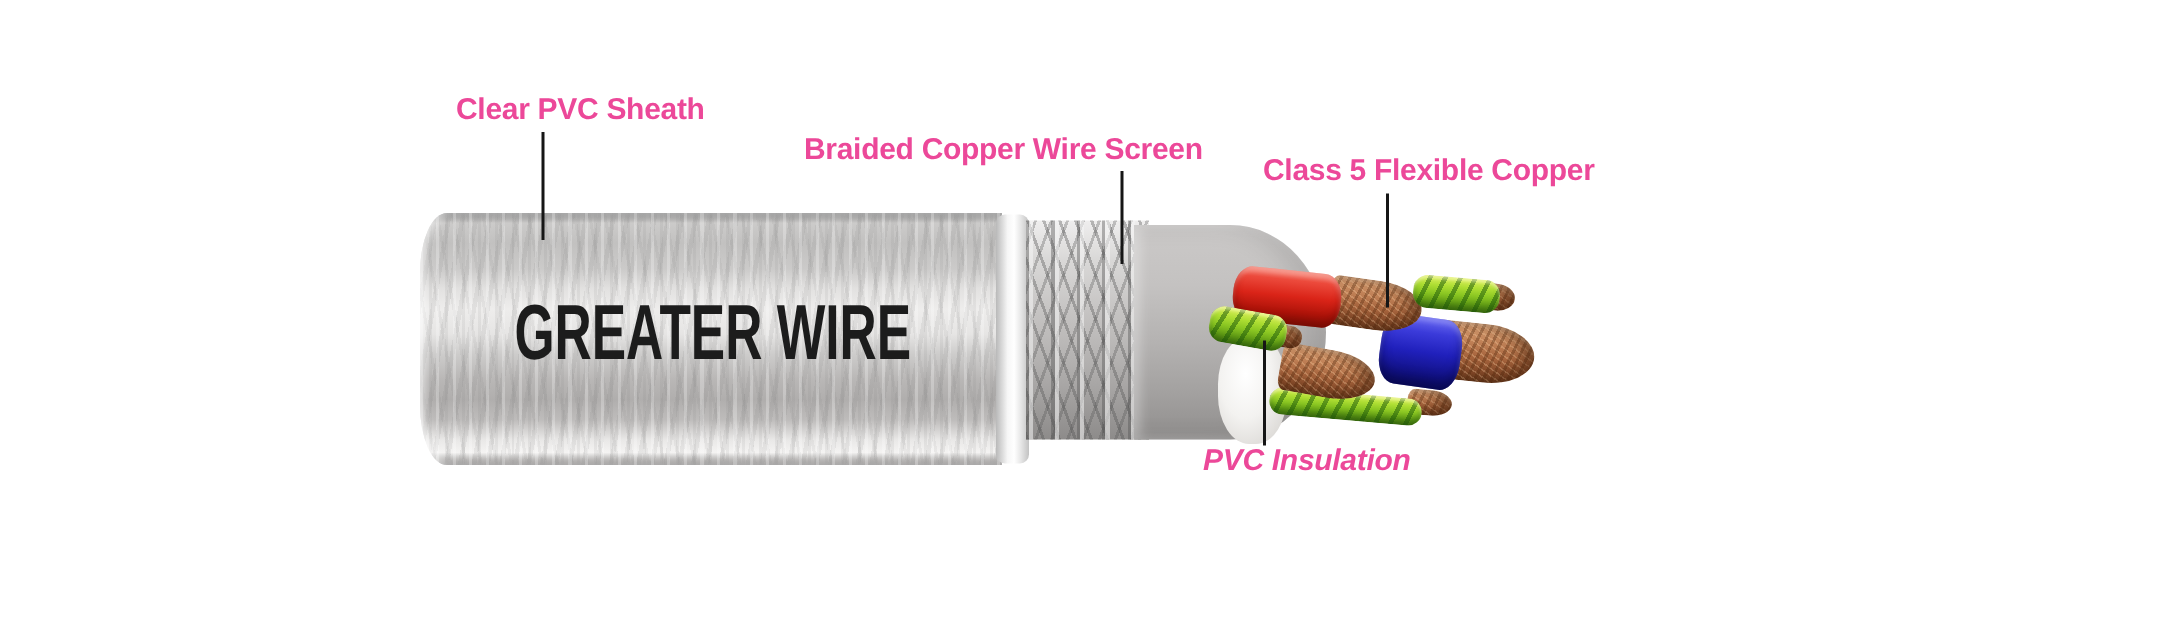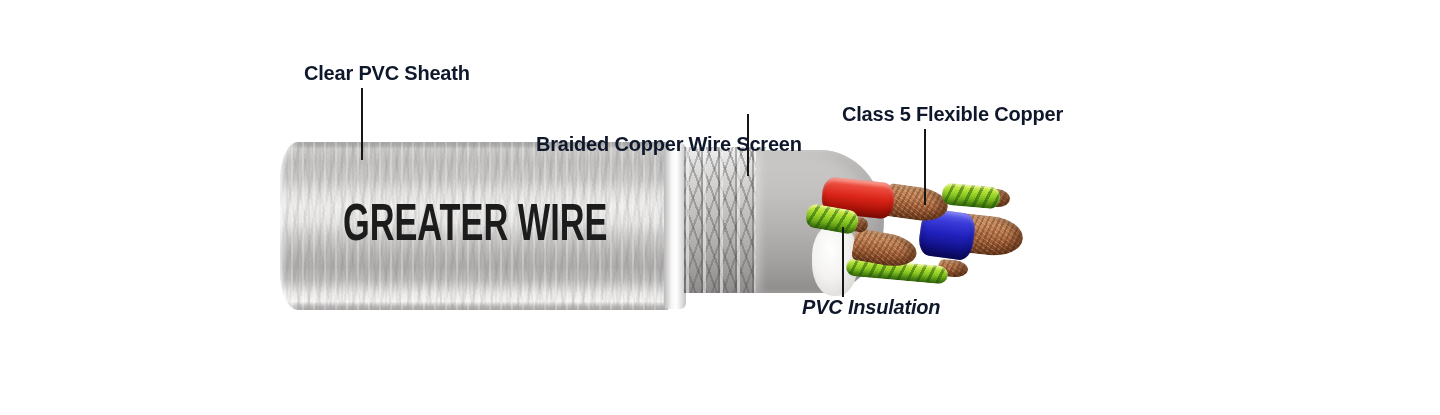--- a/index.html
+++ b/index.html
@@ -103,25 +103,25 @@
   }
 
   
   .leader { width: 2px; background: #161616; z-index: 20; }
   #leader-clear-pvc   { left: 361px; top: 88px;  height: 72px; }
   #leader-braided     { left: 747px; top: 114px; height: 62px; }
   #leader-class5      { left: 924px; top: 129px; height: 76px; }
   #leader-insulation  { left: 842px; top: 227px; height: 70px; }
 
   .label {
-    color: #0f172a; font-weight: bold; font-size: 20px;
+    color: #ec4899; font-weight: bold; font-size: 20px;
     letter-spacing: -0.2px; white-space: nowrap; z-index: 21; line-height: 1.1;
   }
   #label-clear-pvc  { left: 304px; top: 62px; }
-  #label-braided    { left: 536px; top: 89px; margin-top: 44px; }
+  #label-braided    { left: 536px; top: 89px; }
   #label-class5     { left: 842px; top: 103px; text-align: right; }
   #label-insulation { left: 802px; top: 296px; font-style: italic; }
 </style>
 </head>
 <body>
 
 <div id="stage">
 
   <div class="sheath"></div>
   <div class="sheath-edge"></div>

